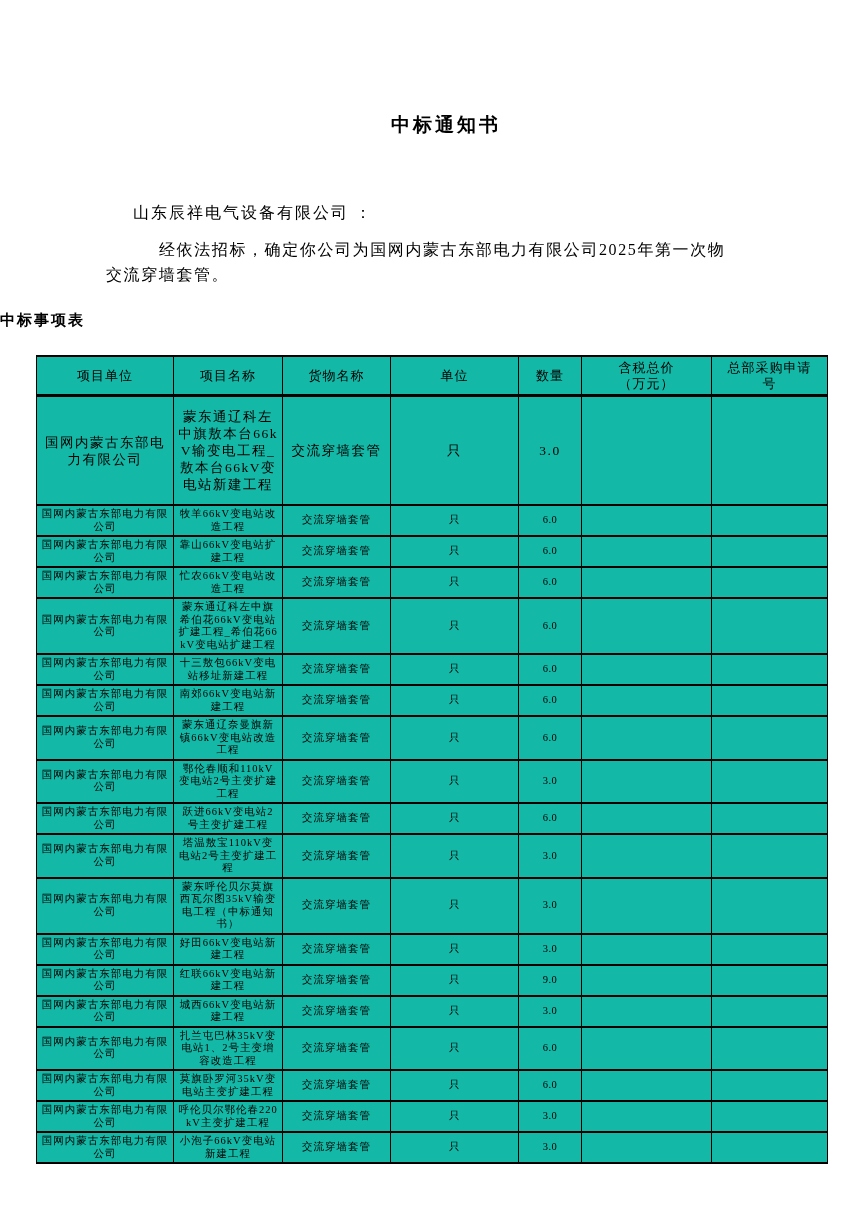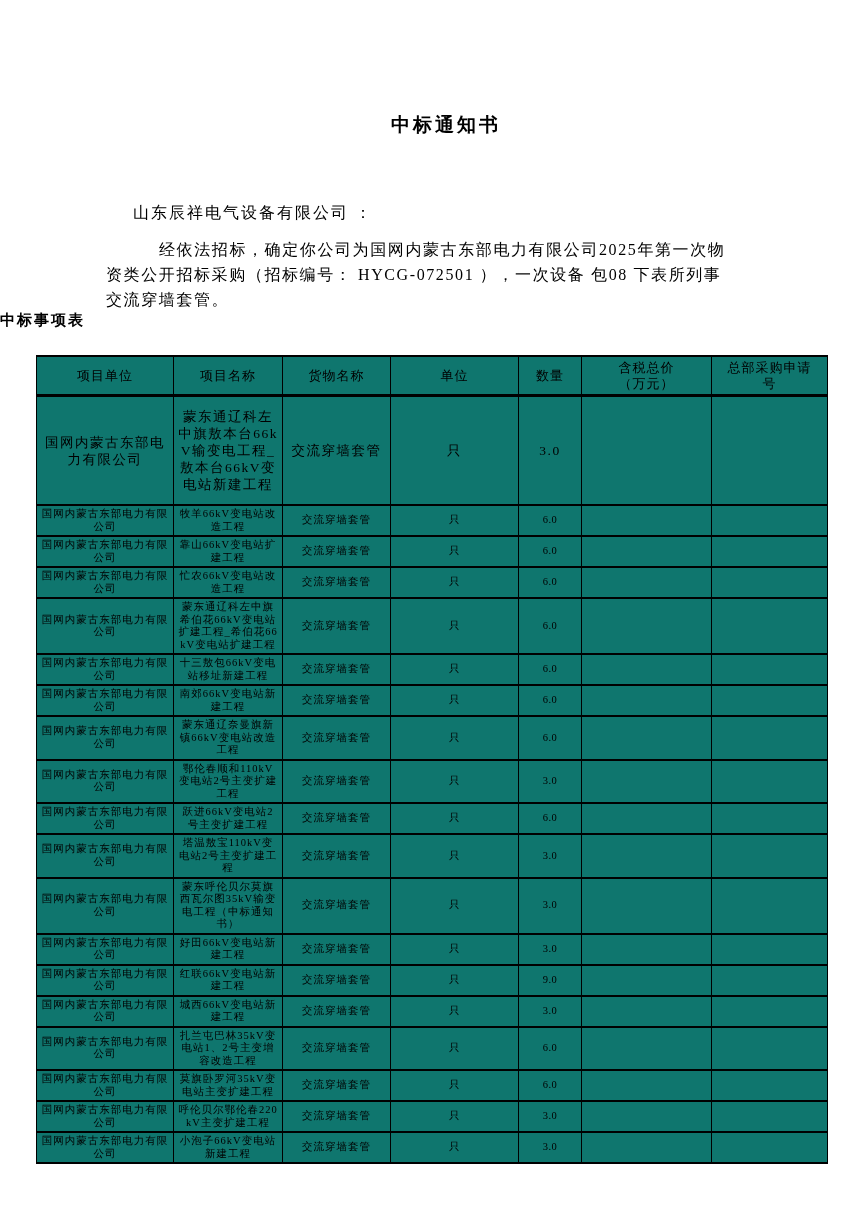--- a/index.html
+++ b/index.html
@@ -51,21 +51,21 @@
     font-weight: 700;
     letter-spacing: 2px;
   }
   table.award-table {
     position: absolute;
     top: 355px;
     left: 36px;
     width: 791px;
     border-collapse: collapse;
     table-layout: fixed;
-    background: #0f766e;
+    background: #14b8a6;
   }
   .award-table th, .award-table td {
     border-left: 1px solid #000;
     border-right: 1px solid #000;
     border-top: 2px solid #000;
     border-bottom: 2px solid #000;
     text-align: center;
     vertical-align: middle;
     padding: 2px 4px;
     overflow: hidden;
@@ -100,21 +100,20 @@
 <body>
 
 <div class="page">
 
   <div class="doc-title">中标通知书</div>
 
   <div class="greeting">山东辰祥电气设备有限公司 ：</div>
 
   <div class="notice-body">
     <div class="line-indent">经依法招标，确定你公司为国网内蒙古东部电力有限公司2025年第一次物</div>
-    <div>资类公开招标采购（招标编号： HYCG-072501 ），一次设备 包08 下表所列事</div>
     <div>交流穿墙套管。</div>
   </div>
 
   <div class="table-caption">中标事项表</div>
 
   <table class="award-table">
     <colgroup>
       <col style="width:137px">
       <col style="width:109px">
       <col style="width:108px">

